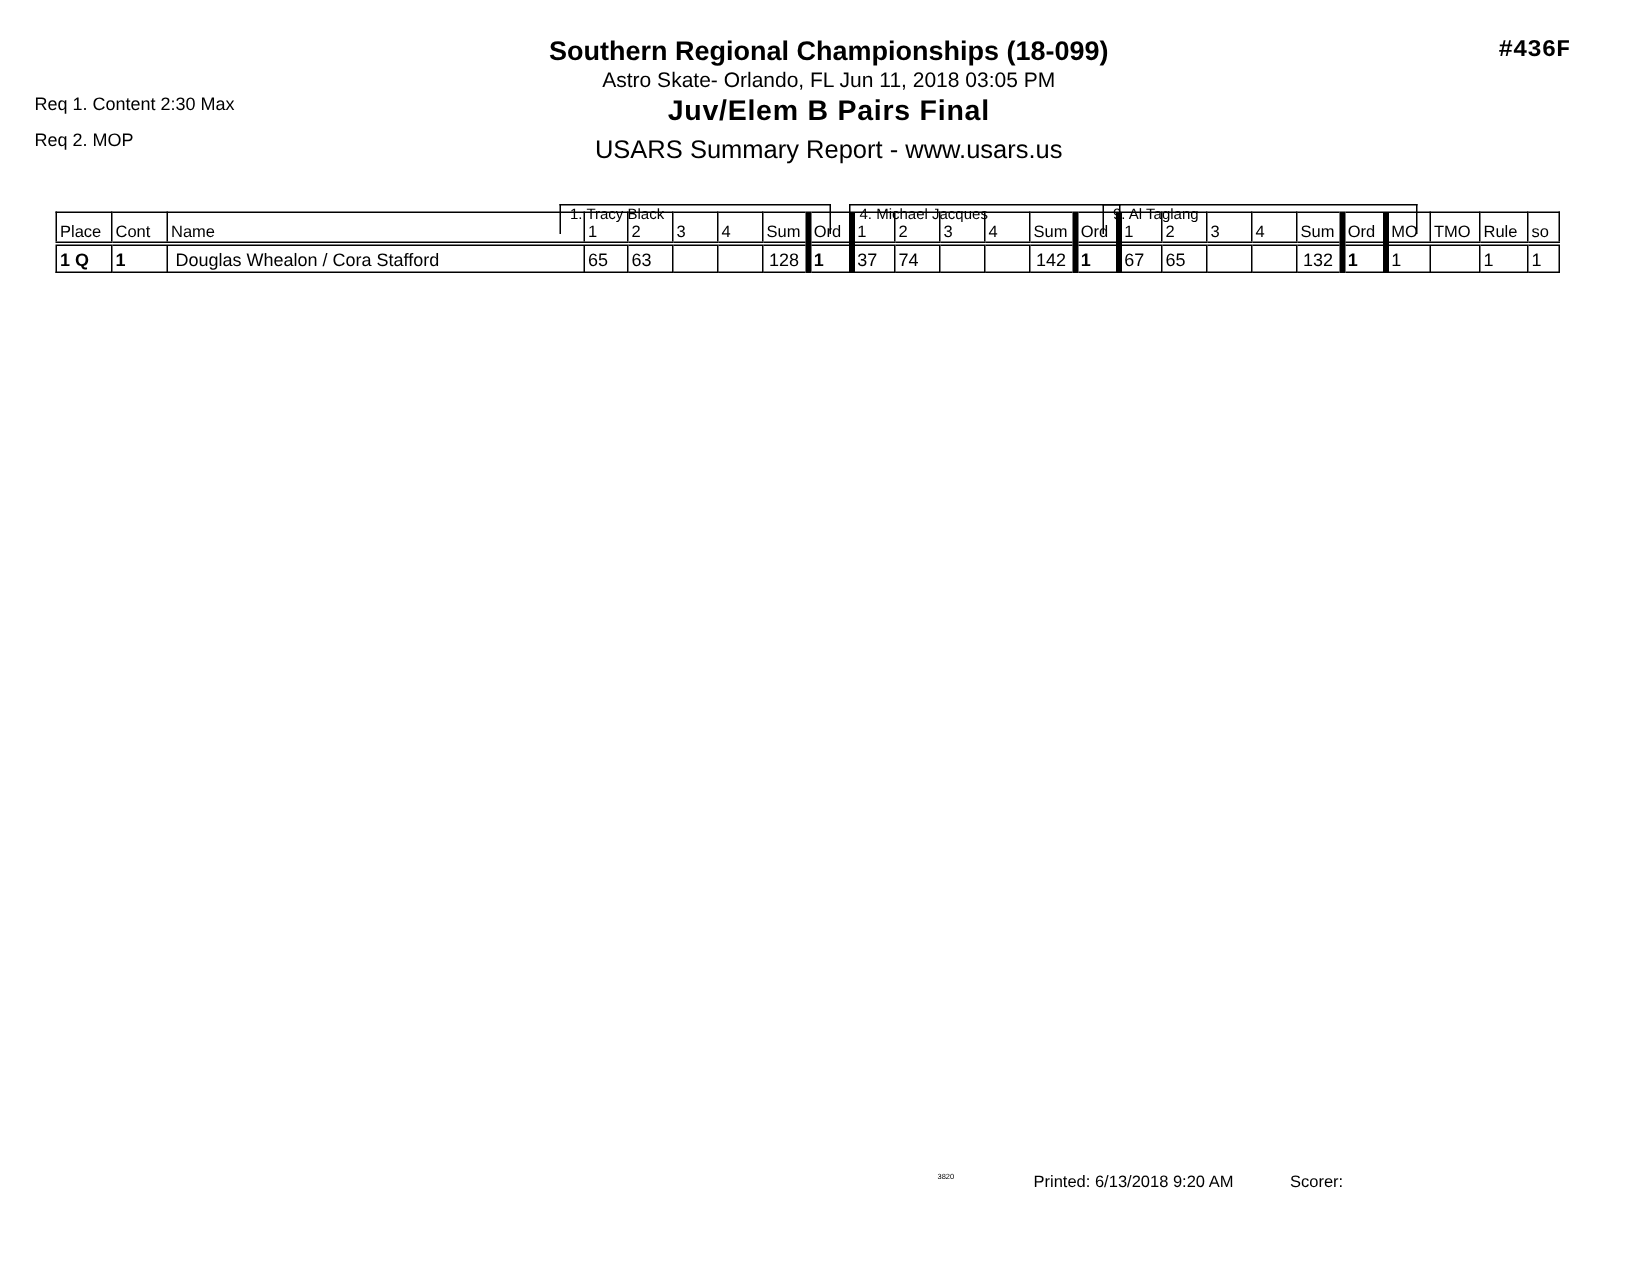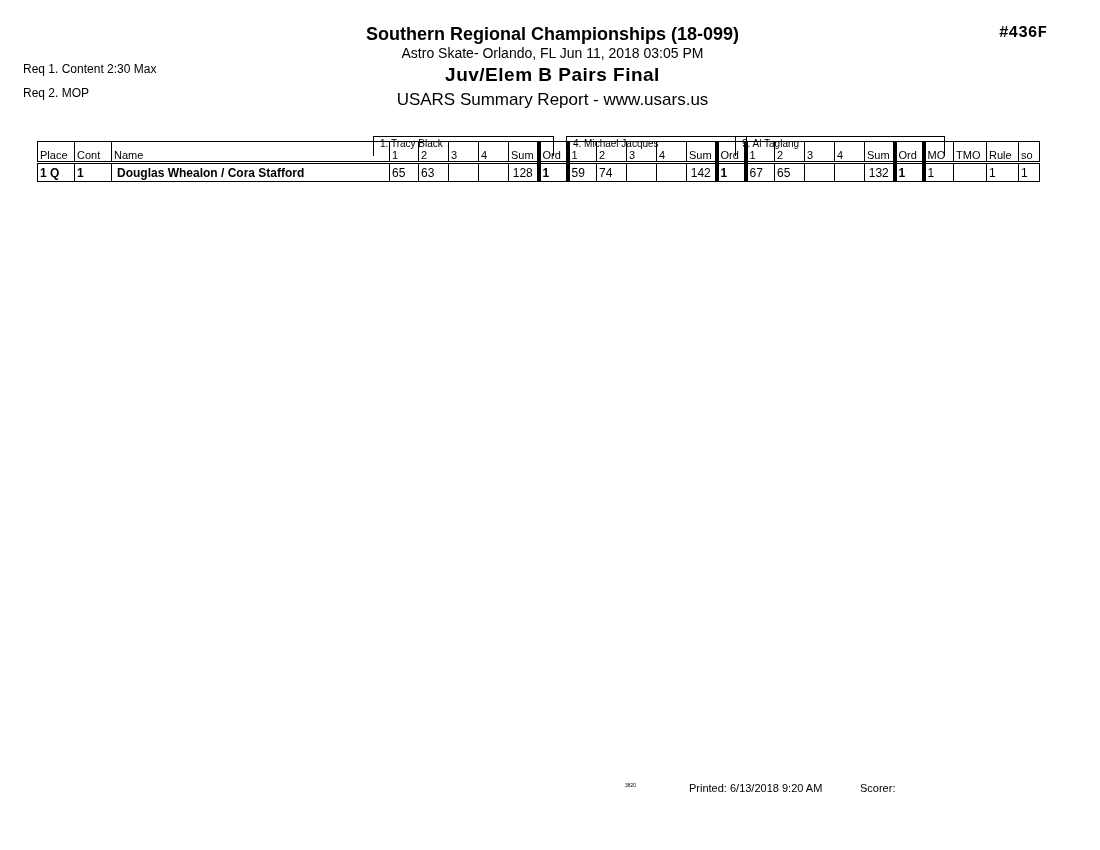--- a/index.html
+++ b/index.html
@@ -13,21 +13,21 @@
   .t4 { top:90px; font-size:17px; }
   .evid { left:999px; top:24px; font-size:16px; font-weight:bold;font-family:Liberation Mono, monospace; }
   .jhdr { top:136px; height:20px; border:1px solid #000; border-bottom:none; font-size:10px; line-height:14px; padding-left:6px; box-sizing:border-box; }
   table.grid { position:absolute; left:21px; top:141px; border-collapse:collapse; font-size:11px;margin-left:16px; }
   table.grid td { border:1px solid #000; height:17px; padding:0 2px; text-align:left; white-space:nowrap; }
   table.grid tr.hdr td { height:19px; vertical-align:bottom; }
   table.grid tr.hdr td.l { text-align:left; }
   table.grid tr.row td { border-top:3px double #000; font-size:12px; }
   table.grid td.thick { border-left:4px solid #000; }
   table.grid td.bold { font-weight:bold; font-size:13px; }
-  table.grid td.name { text-align:left; font-weight:bold; font-size:12.5px; padding-left:5px; }
+  table.grid td.name { text-align:left; font-weight:normal; font-size:12.5px; padding-left:5px; }
   table.grid td.num { text-align:left; }
   table.grid td.sum { text-align:center; }
   .foot { top:782px; font-size:11px;padding-left:40px; }
   .tiny { font-size:5px; top:782px; left:625px; }
 </style>
 </head>
 <body>
 
 <div class="abs req" style="top:25px">Req  1.  Content 2:30 Max</div>
 <div class="abs req" style="top:49px">Req  2.  MOP</div>
@@ -101,21 +101,21 @@
   <tr class="row">
     <td class="bold">1 Q</td>
     <td class="bold">1</td>
     <td class="name">Douglas Whealon / Cora Stafford</td>
     <td class="num">65</td>
     <td class="num">63</td>
     <td></td>
     <td></td>
     <td class="sum">128</td>
     <td class="thick bold">1</td>
-    <td class="thick num">59</td>
+    <td class="thick num">37</td>
     <td class="num">74</td>
     <td></td>
     <td></td>
     <td class="sum">142</td>
     <td class="thick bold">1</td>
     <td class="thick num">67</td>
     <td class="num">65</td>
     <td></td>
     <td></td>
     <td class="sum">132</td>

